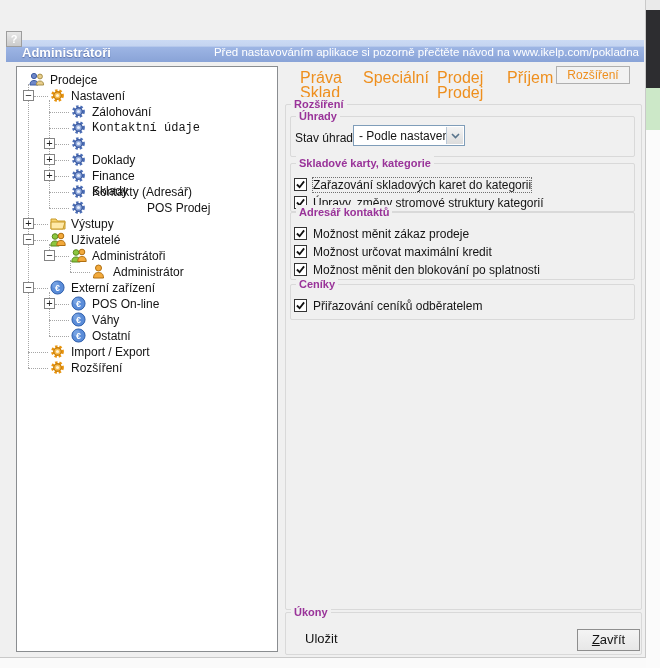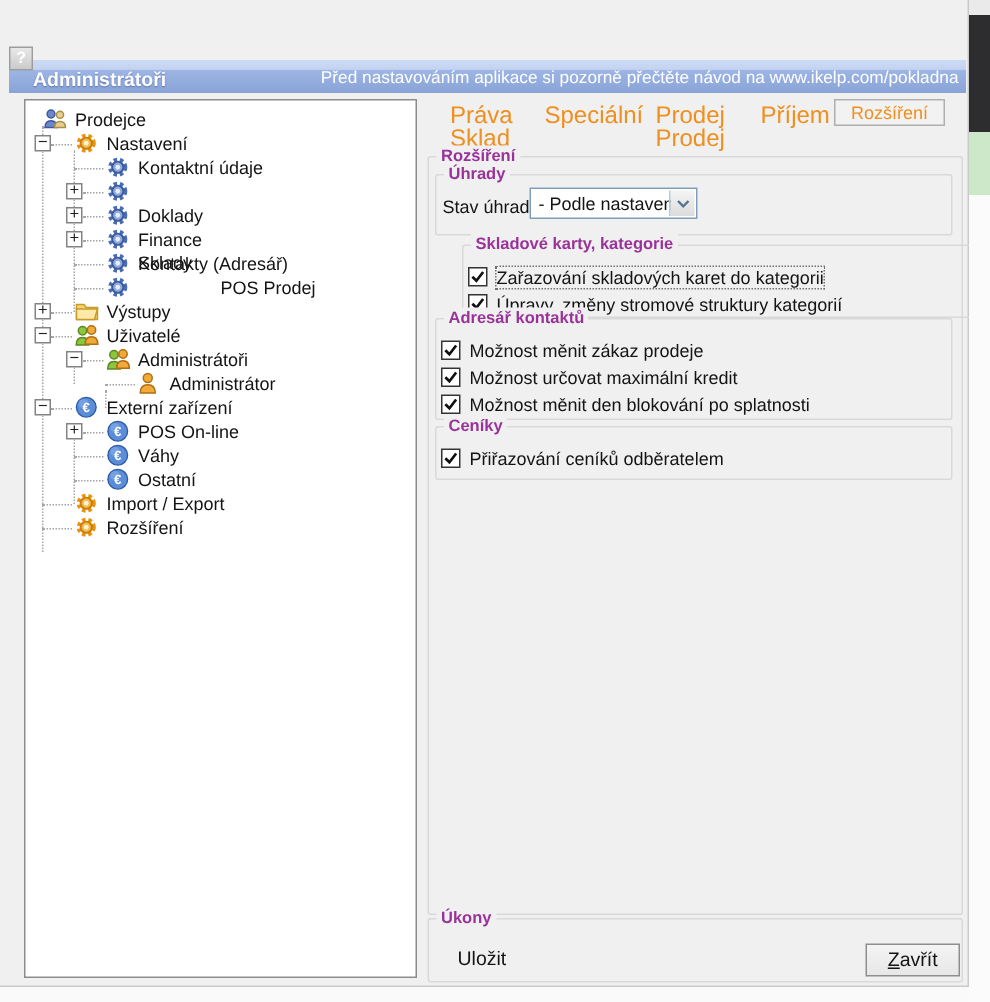--- a/index.html
+++ b/index.html
@@ -106,21 +106,30 @@
             </svg></span>
           <span class="lbl" style="left: 54px;">Nastavení</span>
         </div>
         <div class="tree-row">
           <div class="stub" style="left: 32px; width: 20px;"></div>
           <span class="ticon" style="left: 54px;"><svg width="15" height="15" viewBox="0 0 16 16">
               <circle cx="8" cy="8" r="5.2" fill="none" stroke="#4A6DB5" stroke-width="3.2" stroke-dasharray="2.4 1.9"></circle>
               <circle cx="8" cy="8" r="4" fill="#8FA9DC" stroke="#3C5AA0" stroke-width="1.4"></circle>
               <circle cx="8" cy="8" r="1.7" fill="#E8EEFA"></circle>
             </svg></span>
-          <span class="lbl" style="left: 75px;">Kontaktní údaje</span>
+          <span class="lbl" style="left: 75px;">Zálohování</span>
+        </div>
+        <div class="tree-row">
+          <div class="stub" style="left: 32px; width: 20px;"></div>
+          <span class="ticon" style="left: 54px;"><svg width="15" height="15" viewBox="0 0 16 16">
+              <circle cx="8" cy="8" r="5.2" fill="none" stroke="#4A6DB5" stroke-width="3.2" stroke-dasharray="2.4 1.9"></circle>
+              <circle cx="8" cy="8" r="4" fill="#8FA9DC" stroke="#3C5AA0" stroke-width="1.4"></circle>
+              <circle cx="8" cy="8" r="1.7" fill="#E8EEFA"></circle>
+            </svg></span>
+          <span class="lbl" style="left: 75px; font-family: Liberation Mono, monospace;">Kontaktní údaje</span>
         </div>
         <div class="tree-row">
           <div class="stub" style="left: 38px; width: 14px;"></div>
           <span class="expander" style="left: 27px;">+</span>
           <span class="ticon" style="left: 54px;"><svg width="15" height="15" viewBox="0 0 16 16">
               <circle cx="8" cy="8" r="5.2" fill="none" stroke="#4A6DB5" stroke-width="3.2" stroke-dasharray="2.4 1.9"></circle>
               <circle cx="8" cy="8" r="4" fill="#8FA9DC" stroke="#3C5AA0" stroke-width="1.4"></circle>
               <circle cx="8" cy="8" r="1.7" fill="#E8EEFA"></circle>
             </svg></span>
           <span class="lbl" style="left: 75px; margin-top: 47px;">Sklady</span>
@@ -290,21 +299,21 @@
       </span>
     </div>
   </div>
 
   <div class="fieldset" style="left:285px;top:612px;width:357px;height:43px">
     <span class="ftitle">Úkony</span>
   </div>
   <span class="save-link">Uložit</span>
   <span class="close-btn"><u>Z</u>avřít</span>
 
-<div class="fieldset" style="left: 290px; top: 163px; width: 345px; height: 49px; margin-left: 18px;">
+<div class="fieldset" style="left: 290px; top: 163px; width: 345px; height: 49px;">
       <span class="ftitle">Skladové karty, kategorie</span>
       <div class="check-row" style="top: 13px;">
         <span class="cb">
           <svg width="9" height="9" viewBox="0 0 10 10">
             <path d="M1 5 L4 8 L9 1.5" fill="none" stroke="#111" stroke-width="2"></path>
           </svg>
         </span>
         <span class="cb-label focusbox">Zařazování skladových karet do kategorii</span>
       </div>
       <div class="check-row" style="top: 31px;">

